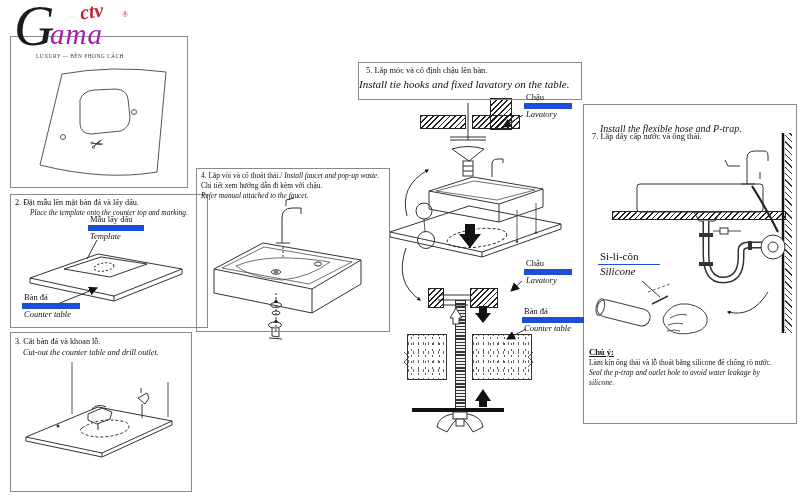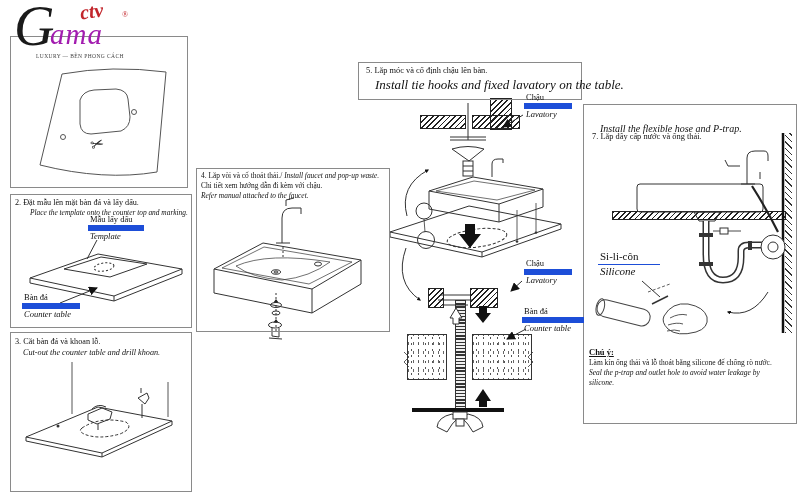--- a/index.html
+++ b/index.html
@@ -1,21 +1,21 @@
 <!DOCTYPE html>
 <html><head>
 <meta charset="utf-8">
 <style>
   html,body{margin:0;padding:0;background:#fff;}
   .stage{position:relative;width:800px;height:500px;background:#fff;overflow:hidden;
          font-family:"Liberation Serif","DejaVu Serif",serif;color:#111;}
   
   .panel{position:absolute;border:1px solid #8a8a8a;background:transparent;z-index:4;}
   #p1{left:10px;top:36px;width:176px;height:150px;}
-  #p2{left:10px;top:194px;width:180px;height:132px;}
+  #p2{left:10px;top:194px;width:180px;height:132px;padding-left:16px;}
   #p3{left:10px;top:332px;width:180px;height:158px;}
   #p4{left:196px;top:168px;width:192px;height:162px;}
   #p5box{left:358px;top:62px;width:222px;height:36px;}
   #p7{left:583px;top:104px;width:212px;height:318px;}
   
   .pt{position:absolute;white-space:nowrap;font-size:8.2px;line-height:1.15;}
   .it{font-style:italic;}
   .small{font-size:7.4px;}
   
   .hatch{position:absolute;z-index:2;border:1px solid #222;
@@ -79,32 +79,32 @@
 
   <div class="panel" id="p1"></div>
 
   <div class="panel" id="p2">
     <div class="pt" style="left:4px;top:3px;">2. Đặt mẫu lên mặt bàn đá và lấy dấu.</div>
     <div class="pt it small" style="left:12px;top:14px;margin-left:7px;">Place the template onto the counter top and marking.</div>
   </div>
 
   <div class="panel" id="p3">
     <div class="pt" style="left:4px;top:4px;">3. Cắt bàn đá và khoan lỗ.</div>
-    <div class="pt it" style="left:12px;top:15px;">Cut-out the counter table and drill khoan.</div>
+    <div class="pt it" style="left:12px;top:15px;">Cut-out the counter table and drill outlet.</div>
   </div>
 
   <div class="panel" id="p4">
     <div class="pt small" style="left:4px;top:3px;"><span>4. Lắp vòi và cổ thoát thải./</span><span class="it"> Install faucet and pop-up waste.</span></div>
     <div class="pt small" style="left:4px;top:13px;">Chi tiết xem hướng dẫn đi kèm với chậu.</div>
     <div class="pt it small" style="left:4px;top:23px;">Refer manual attached to the faucet.</div>
   </div>
 
   <div class="panel" id="p5box">
     <div class="pt" style="left:7px;top:3px;font-size:8.4px;">5. Lắp móc và cố định chậu lên bàn.</div>
-    <div class="pt it" style="left:16px;top:15px;font-size:13px;">Install tie hooks and fixed lavatory on the table.</div>
+    <div class="pt it" style="left:0;top:15px;font-size:11px;">Install tie hooks and fixed lavatory on the table.</div>
   </div>
 
   <div class="panel" id="p7">
     <div class="pt" style="left:8px;top:7px;font-size:8.4px;margin-top:20px;">7. Lắp dây cấp nước và ống thải.</div>
     <div class="pt it" style="left:16px;top:18px;font-size:10px;">Install the flexible hose and P-trap.</div>
     <div class="note">
       <div class="nt">Chú ý:</div>
       <div class="nb">Làm kín ống thải và lỗ thoát bằng silicone để chống rò nước.</div>
       <div class="nb it">Seal the p-trap and outlet hole to avoid water leakage by</div>
       <div class="nb it">silicone.</div>

